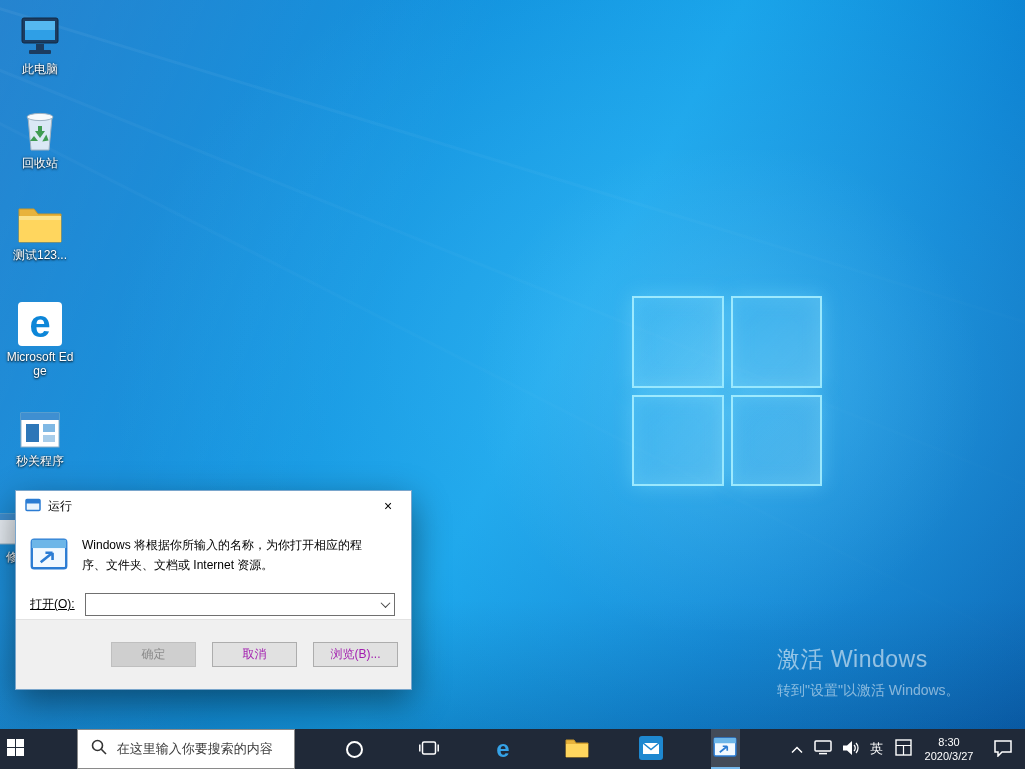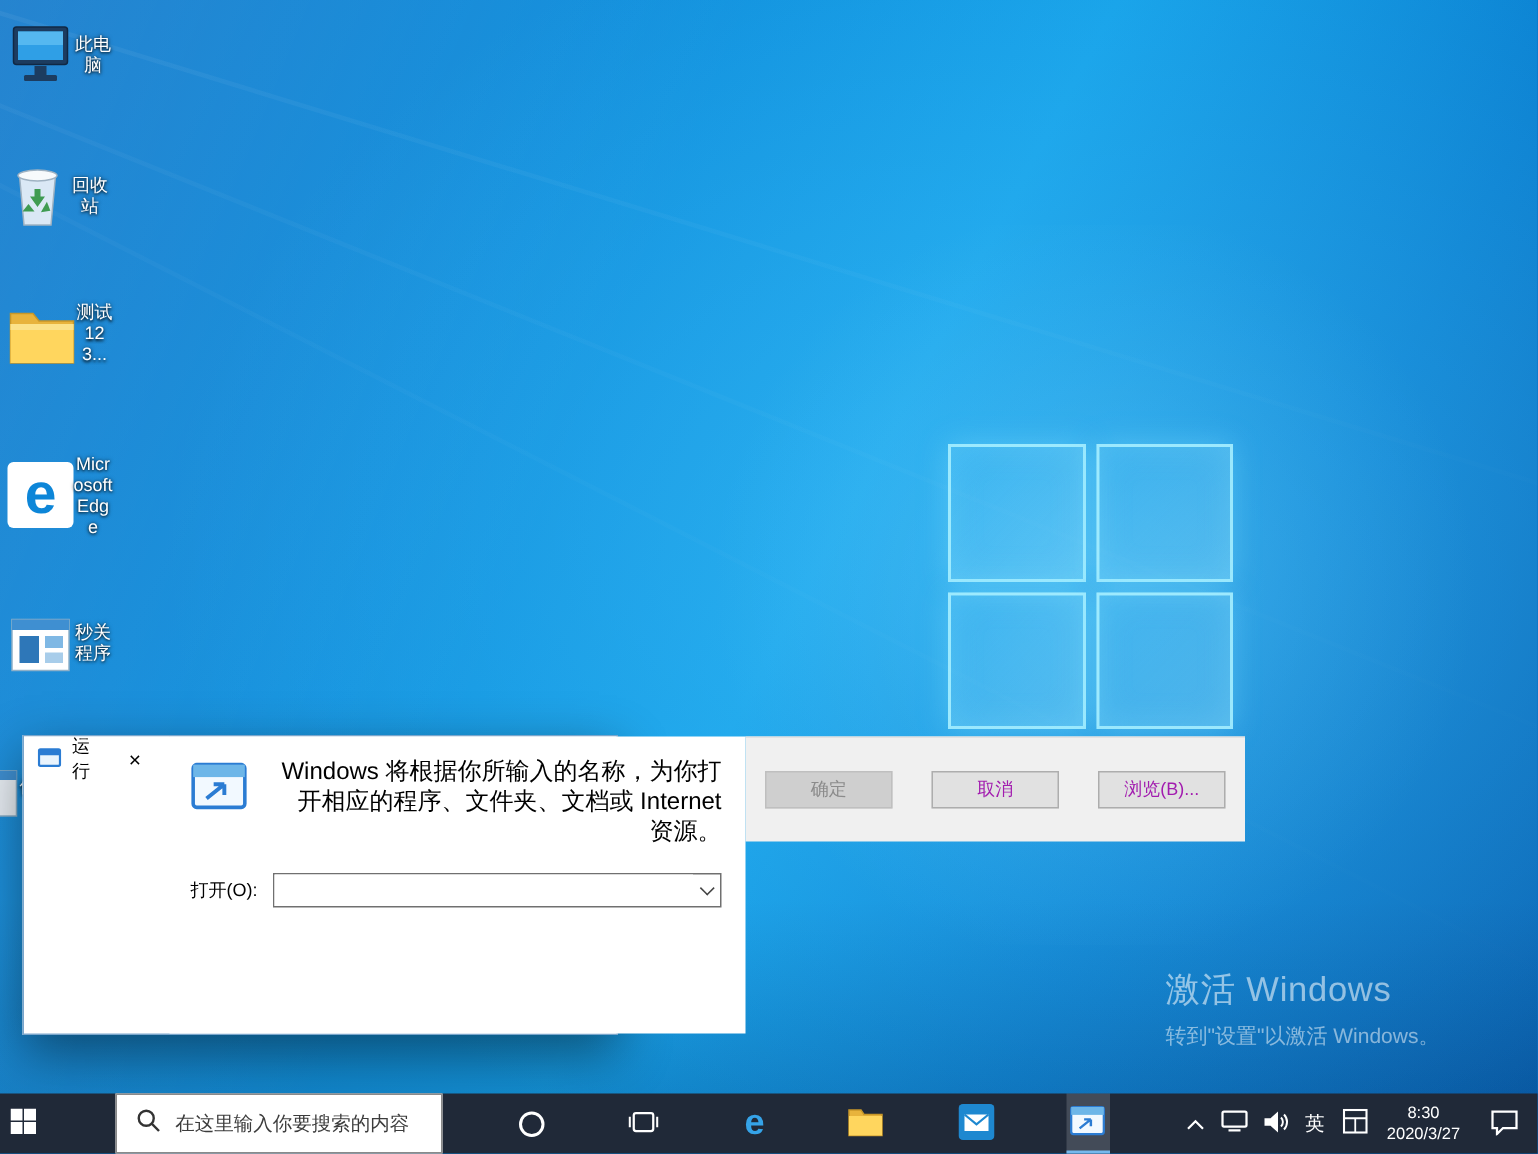--- a/index.html
+++ b/index.html
@@ -31,56 +31,56 @@
     background: radial-gradient(circle, rgba(115,215,255,0.30) 0%, rgba(115,215,255,0.10) 45%, transparent 72%); }
   .win-logo { position:absolute; left:632px; top:296px; width:190px; height:190px;
     display:grid; grid-template-columns:1fr 1fr; grid-template-rows:1fr 1fr; gap:7px; }
   .win-logo .pane {
     border:2px solid rgba(165,238,255,0.9);
     background: linear-gradient(135deg, rgba(95,200,250,0.16), rgba(150,228,255,0.32));
     box-shadow: 0 0 18px rgba(125,222,255,0.40), inset 0 0 22px rgba(150,232,255,0.22);
   }
 
   
-  .desktop-icon { position:absolute; width:70px; display:flex; flex-direction:row;
+  .desktop-icon { position:absolute; width:70px; display:flex; flex-direction:column;
     align-items:center; cursor:default; z-index:2; }
   .desktop-icon .ico { height:48px; display:flex; align-items:flex-end; justify-content:center; }
   .icon-label { margin-top:4px; font-size:12px; line-height:14px; color:#fff; text-align:center;
     text-shadow: 0 1px 2px rgba(0,0,0,0.85), 0 0 3px rgba(0,0,0,0.5); word-break:break-all; }
   .edge-tile { width:44px; height:44px; background:#fff; border-radius:4px;
     display:flex; align-items:center; justify-content:center; }
   .edge-e { font-size:38px; font-weight:bold; color:#0d86d8; line-height:1; }
 
   
   .activation { position:absolute; left:777px; top:644px; z-index:2; color:rgba(255,255,255,0.55); }
   .activation .l1 { font-size:23px; font-weight:400; letter-spacing:0.5px; }
   .activation .l2 { font-size:14px; margin-top:7px; color:rgba(255,255,255,0.50); }
 
   
   .run-dialog { position:absolute; left:15px; top:490px; width:397px; height:200px;
     background:#fff; border:1px solid #7aa6cc; box-shadow: 0 12px 34px rgba(0,0,0,0.45);
-    display:flex; flex-direction:row; z-index:10; font-size:12px; }
+    display:flex; flex-direction:column; z-index:10; font-size:12px; }
   .titlebar { height:30px; display:flex; align-items:center; padding-left:9px; gap:7px; background:#fff; }
   .titlebar .title-text { font-size:12px; color:#000; flex:1; }
   .close-btn { width:46px; height:30px; border:none; background:transparent; font-size:14px;
     color:#000; cursor:pointer; line-height:30px; }
   .dialog-main { flex:1; background:#fff; }
   .desc-row { display:flex; gap:14px; padding:14px 16px 0 14px; }
-  .desc { font-size:16px; line-height:20px; color:#000; width:302px;text-align:right; }
-  .open-row { display:flex; align-items:center; padding:17px 16px 0 14px; }
+  .desc { font-size:12px; line-height:20px; color:#000; width:302px; }
+  .open-row { display:flex; align-items:center; padding:17px 16px 0 14px;text-decoration:underline; }
   .open-row label { font-size:12px; margin-right:10px; white-space:nowrap; }
   .combo { flex:1; height:23px; border:1px solid #707070; background:#fff;
     display:flex; align-items:center; }
   .combo input { flex:1; height:100%; border:none; outline:none; padding:0 4px; font-size:13px;
     font-family:"Liberation Sans","DejaVu Sans",sans-serif; }
   .combo-arrow { width:18px; height:100%; display:flex; align-items:center; justify-content:center; cursor:pointer; }
   .combo-arrow::after { content:""; width:6px; height:6px; border-right:1.4px solid #444;
     border-bottom:1.4px solid #444; transform:rotate(45deg) translate(-1px,-1px); }
   .btn-strip { height:70px; background:#f0f0f0; border-top:1px solid #e2e2e2;
-    display:flex; align-items:center; justify-content:flex-end; gap:26px; padding:0 13px; }
+    display:flex; align-items:center; justify-content:flex-end; gap:16px; padding:0 13px; }
   .btn { width:85px; height:25px; font-size:12px; cursor:pointer;
     font-family:"Liberation Sans","DejaVu Sans",sans-serif;
     background:#e1e1e1; border:1px solid #adadad; color:#a21caf; }
   .btn.disabled { background:#cfcfcf; border-color:#bfbfbf; color:#8b8b8b; cursor:default; }
 
   
   .taskbar { position:absolute; left:0; bottom:0; width:1025px; height:40px;
     background:#202938; display:flex; align-items:stretch; z-index:20;gap:45px; }
   .tb-btn { width:44px; border:none; background:transparent; display:flex; align-items:center;
     justify-content:center; cursor:pointer; padding:0; }

